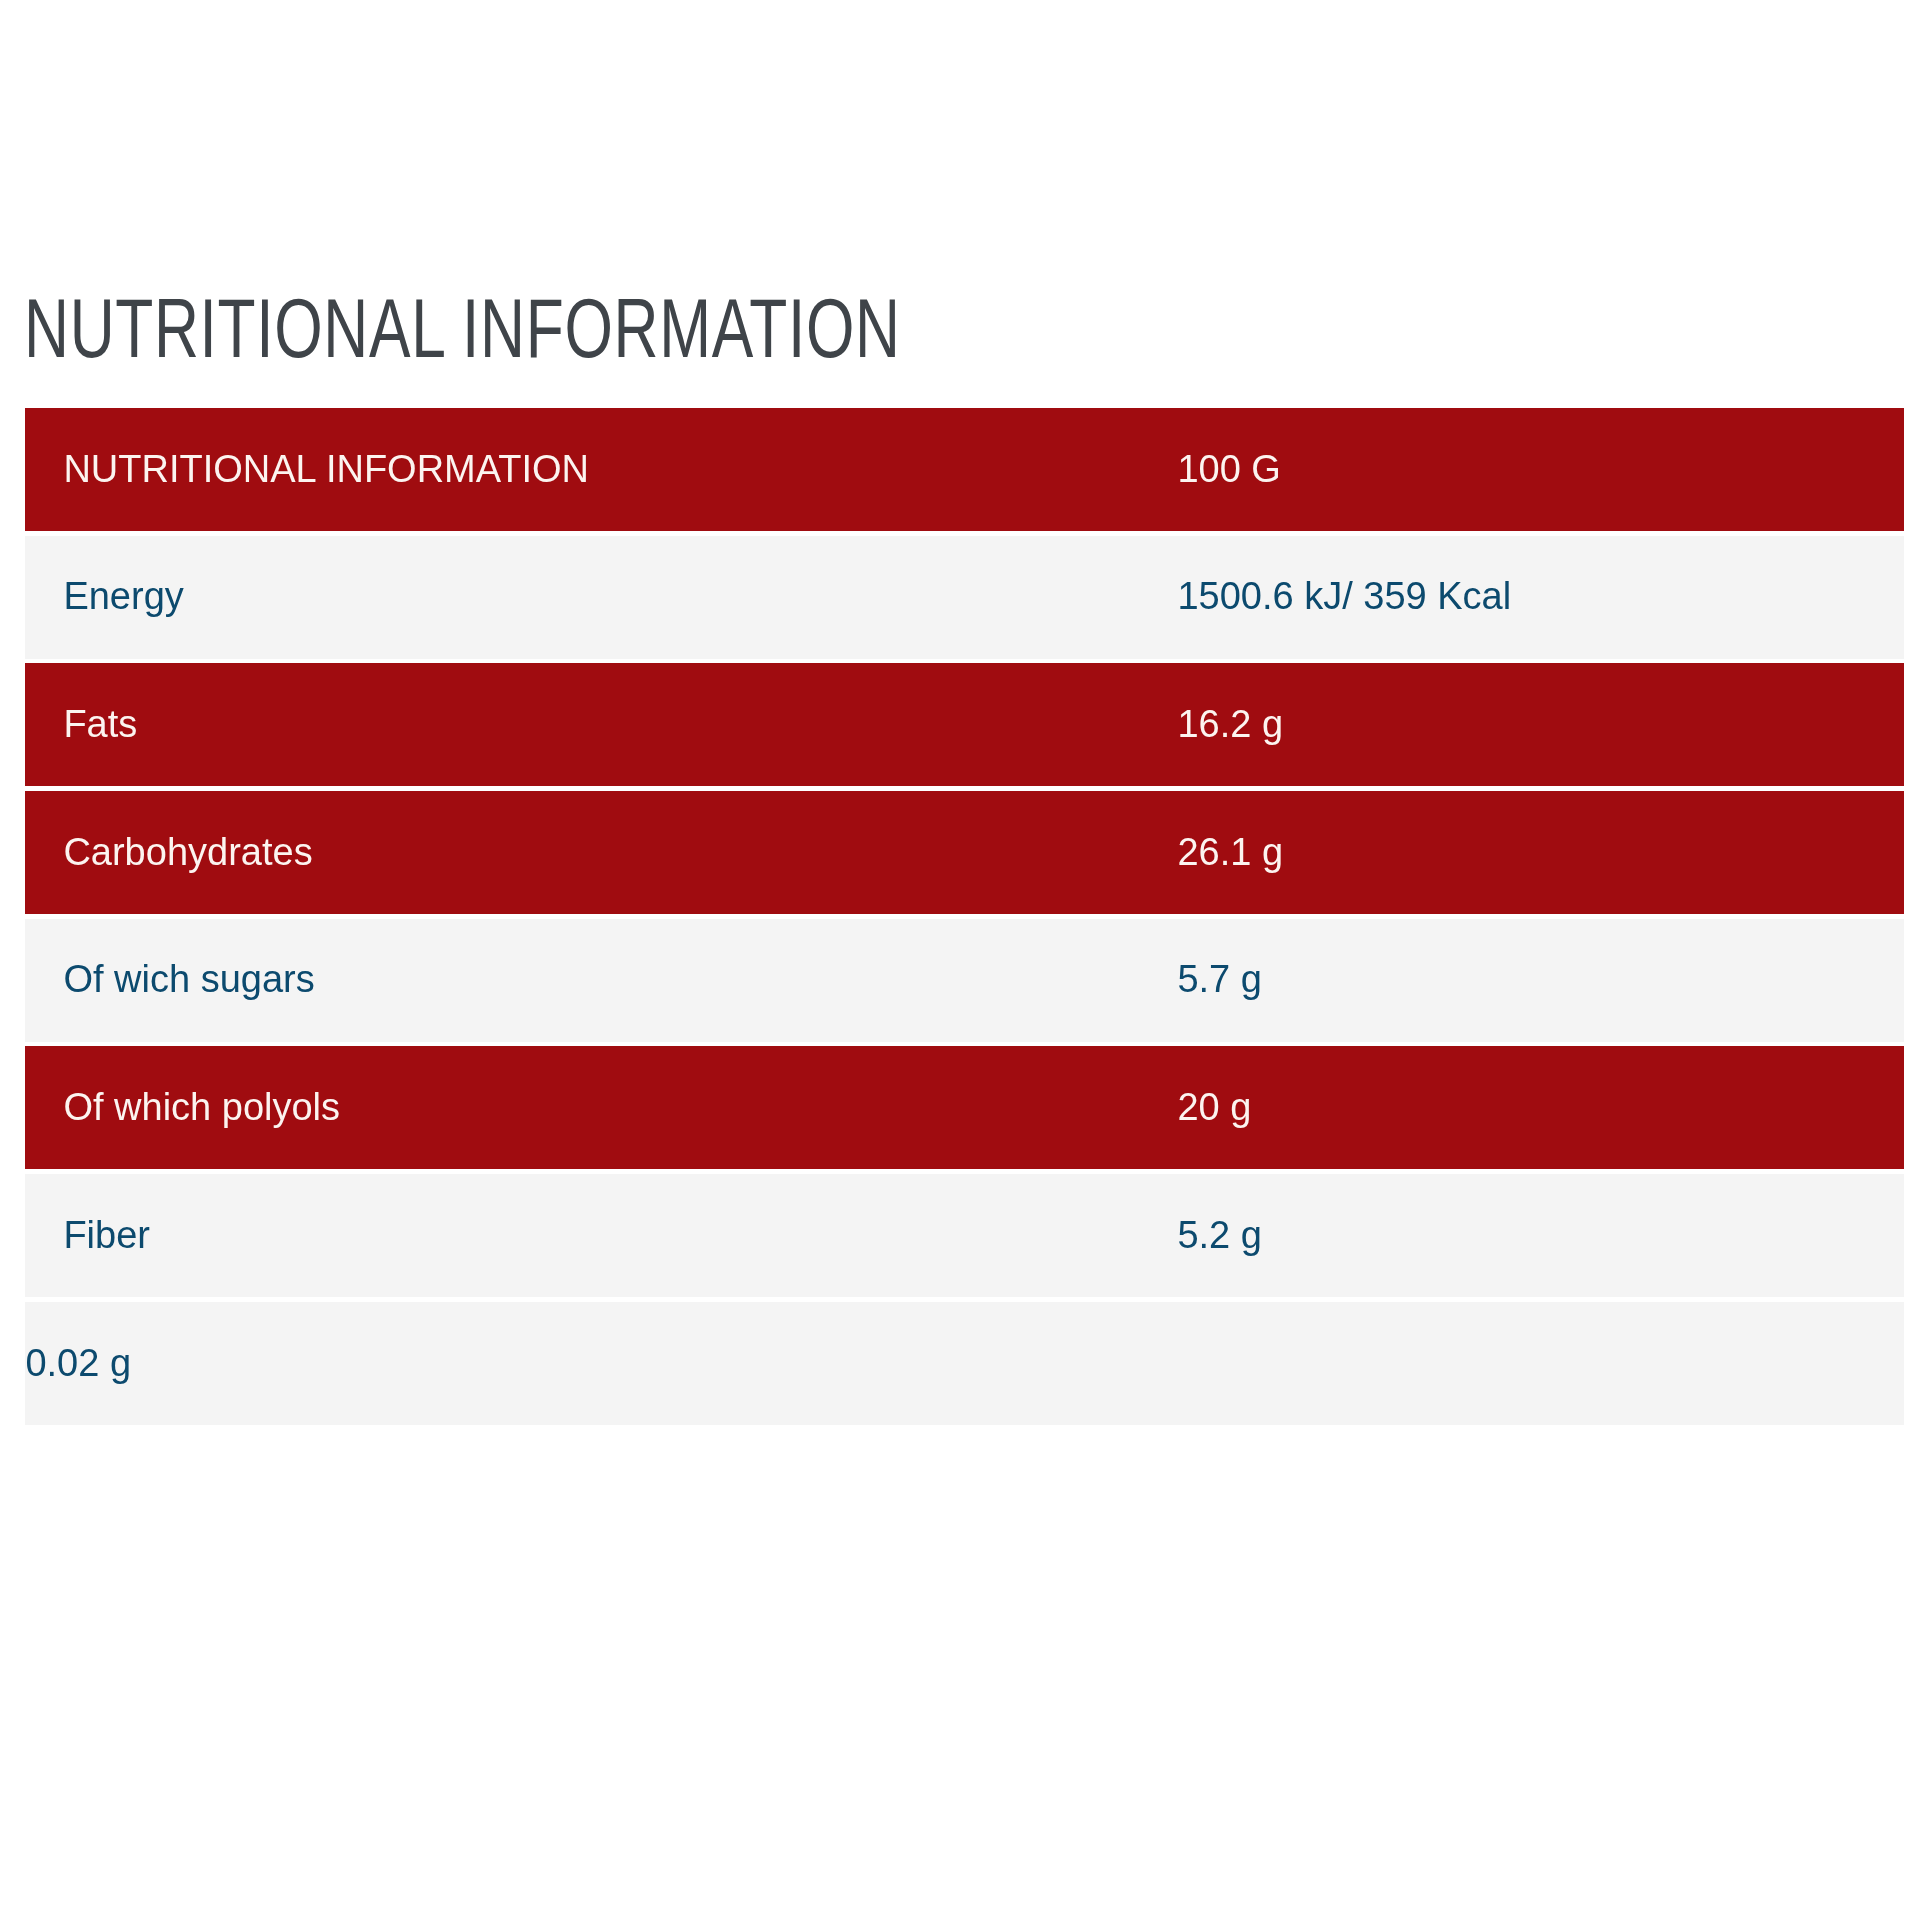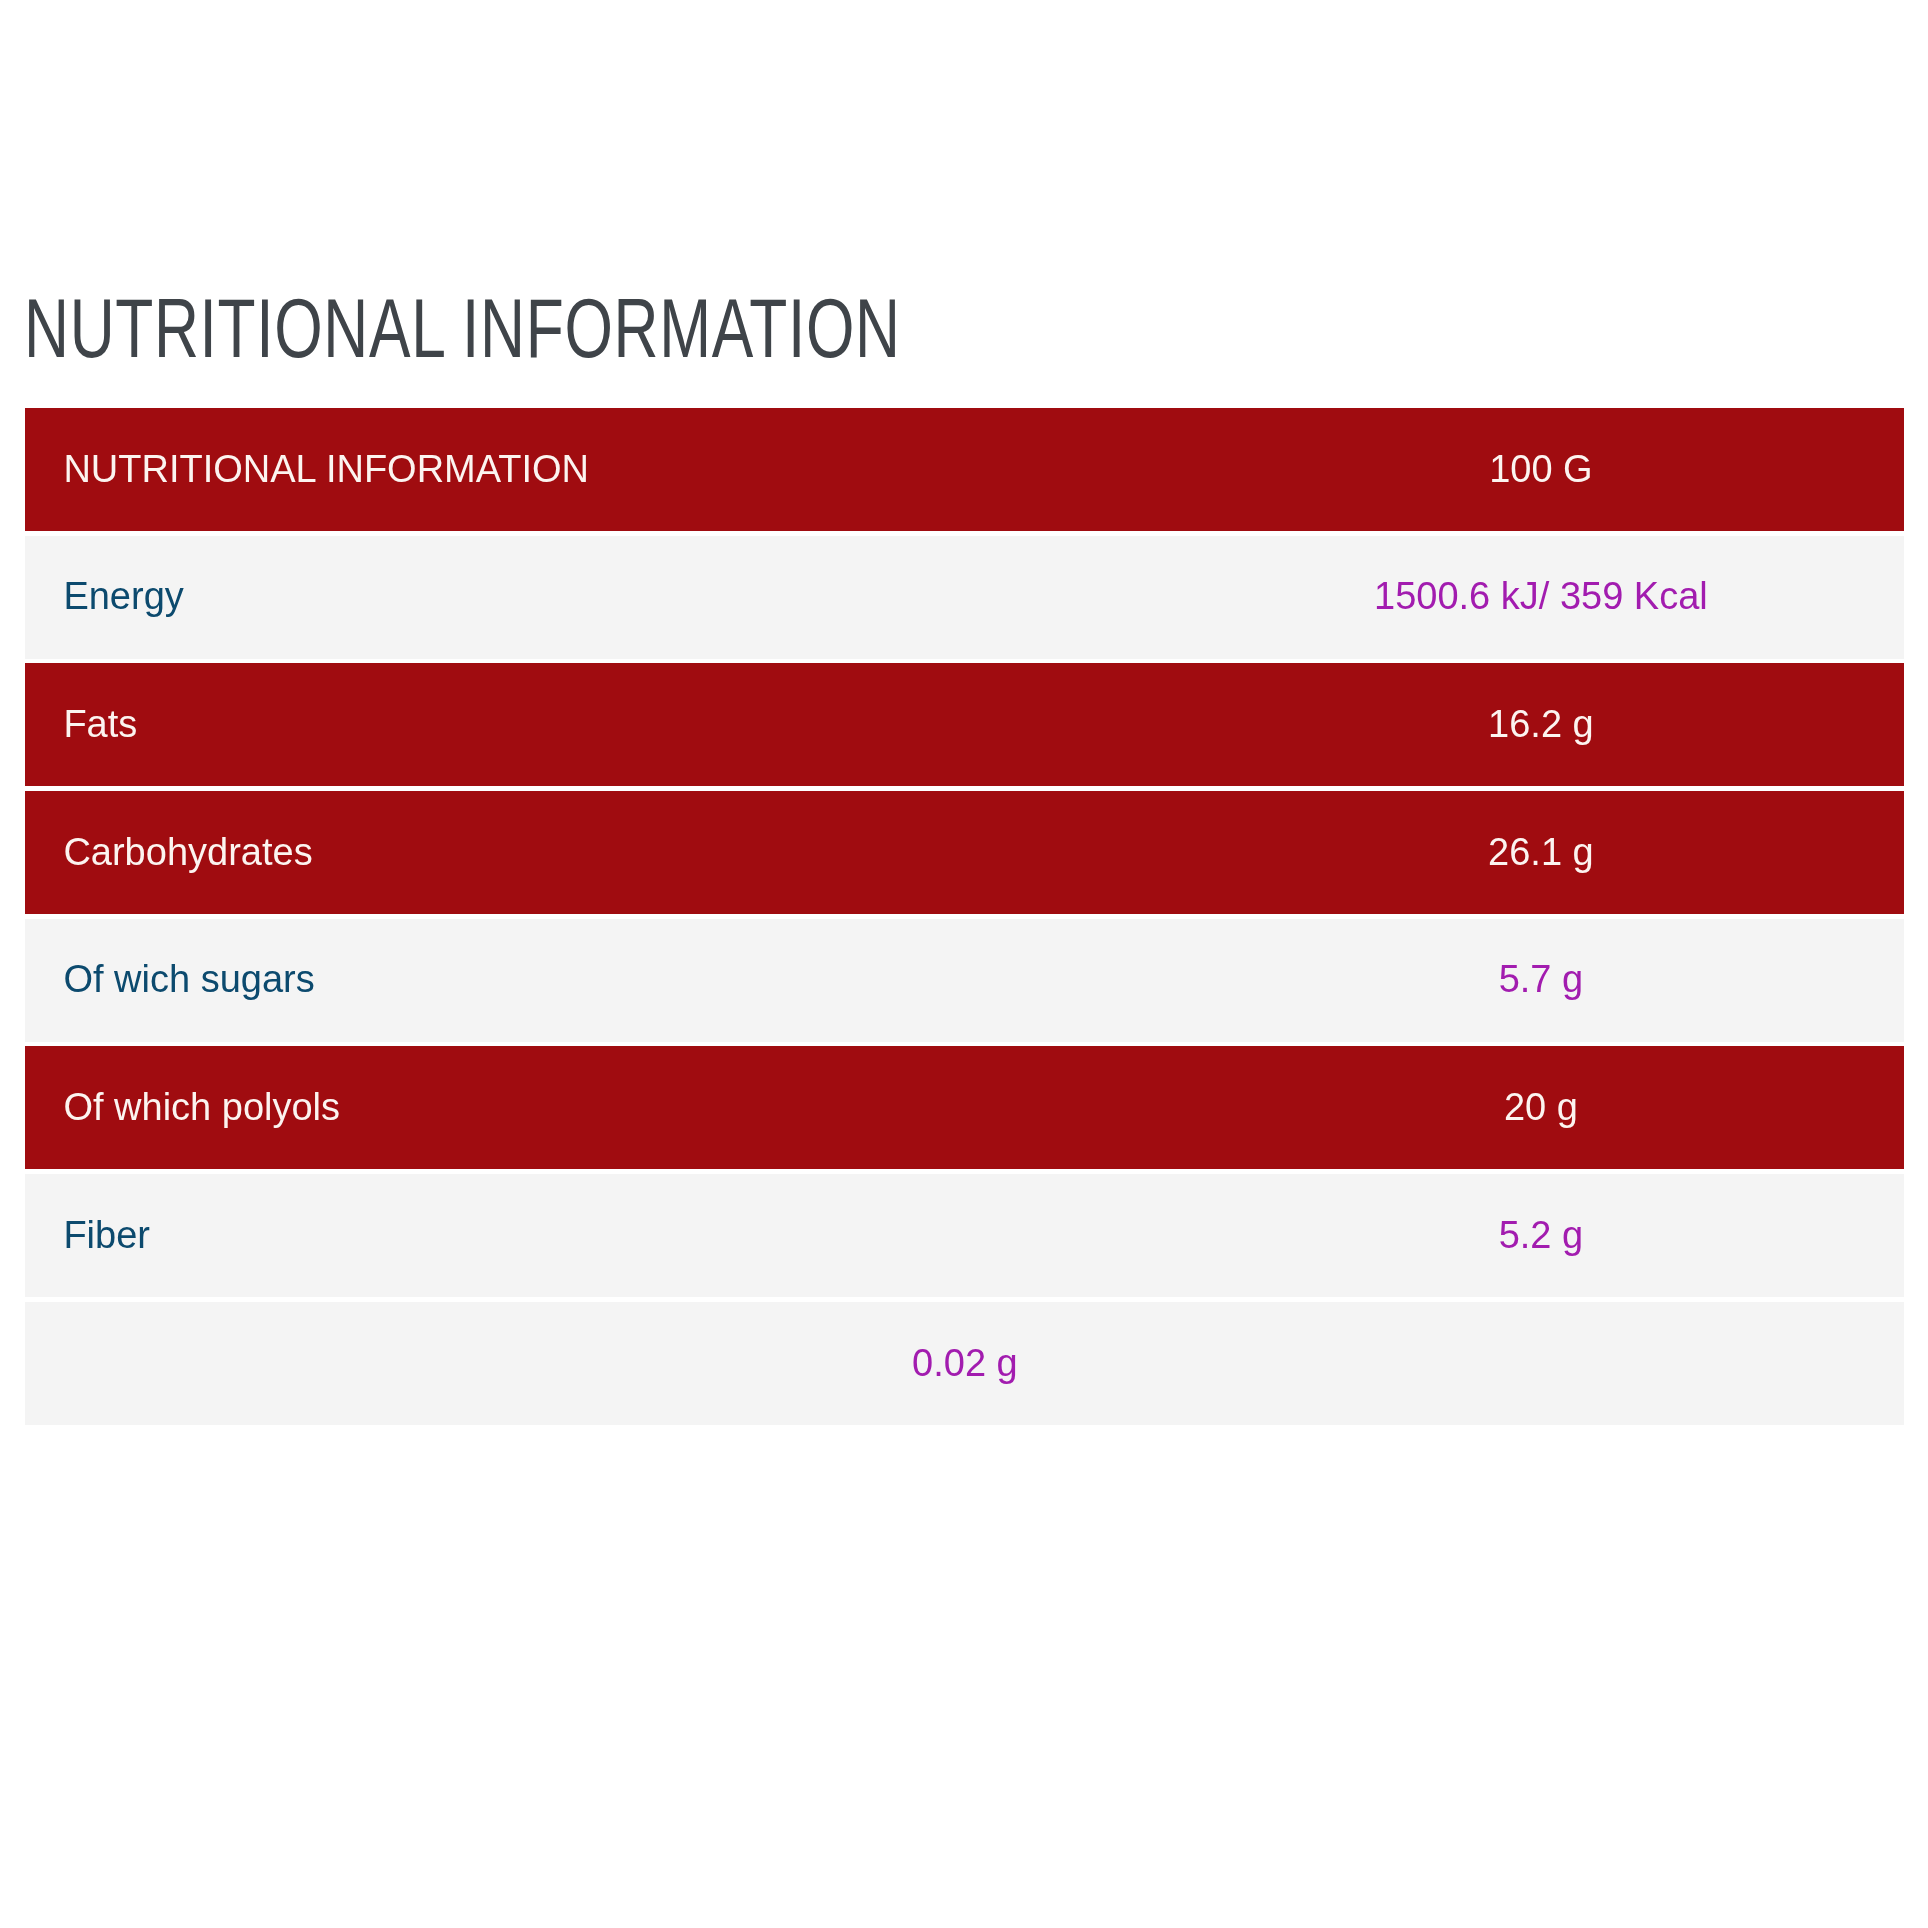--- a/index.html
+++ b/index.html
@@ -40,31 +40,30 @@
     margin-bottom: 4.7px;
     font-size: 38px;
     line-height: 1.2;
   }
   .row:last-child { margin-bottom: 0; }
   .row-red { background: #a00c10; }
   .row-red .cell-label,
   .row-red .cell-value { color: #fcf4f0; }
   .row-gray { background: #f4f4f4; }
   .row-gray .cell-label { color: #0c4a6e; }
-  .row-gray .cell-value { color: #a21caf; }
+  .row-gray .cell-value { color: #0c4a6e; }
   .cell-label {
     flex: 0 0 1152px;
     box-sizing: border-box;
     padding-left: 38px;
     white-space: nowrap;
   }
   .cell-value {
     flex: 1 1 auto;
     white-space: nowrap;
-    text-align: center;
   }
 </style>
 </head>
 <body>
 
 <h1 class="page-title">NUTRITIONAL INFORMATION</h1>
 
 <div class="nutrition-table">
 
   <div class="row row-red">

